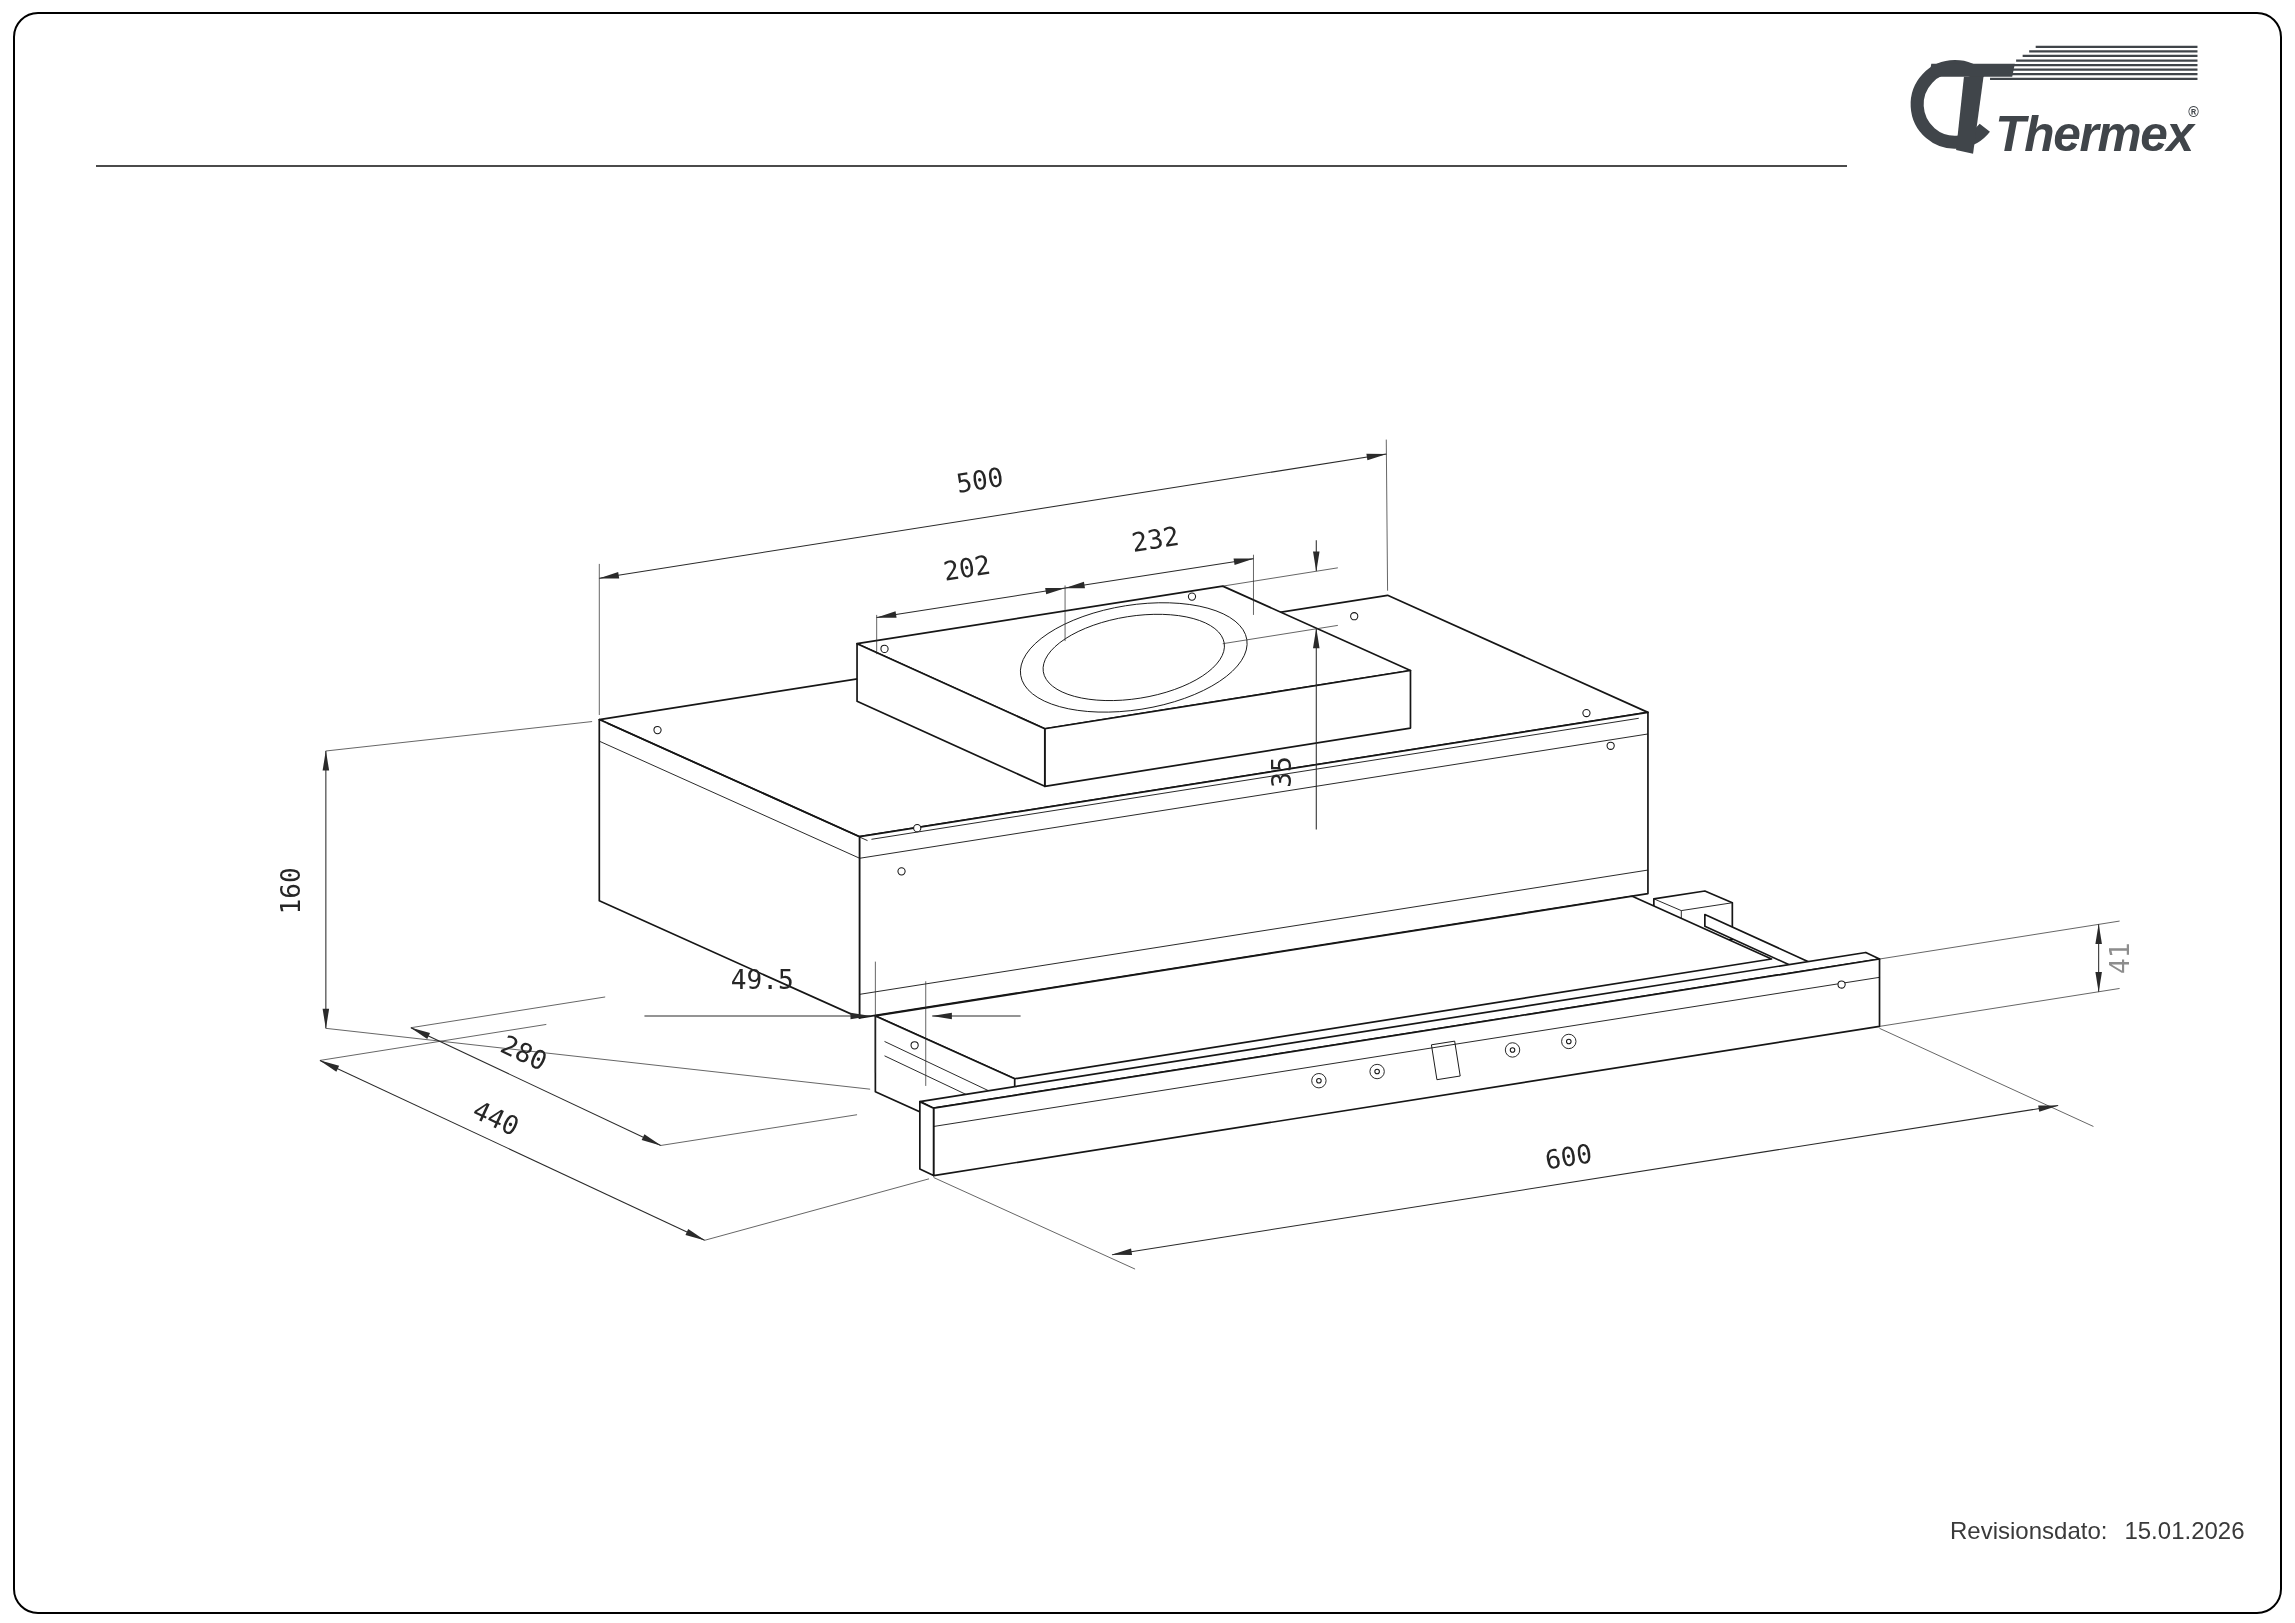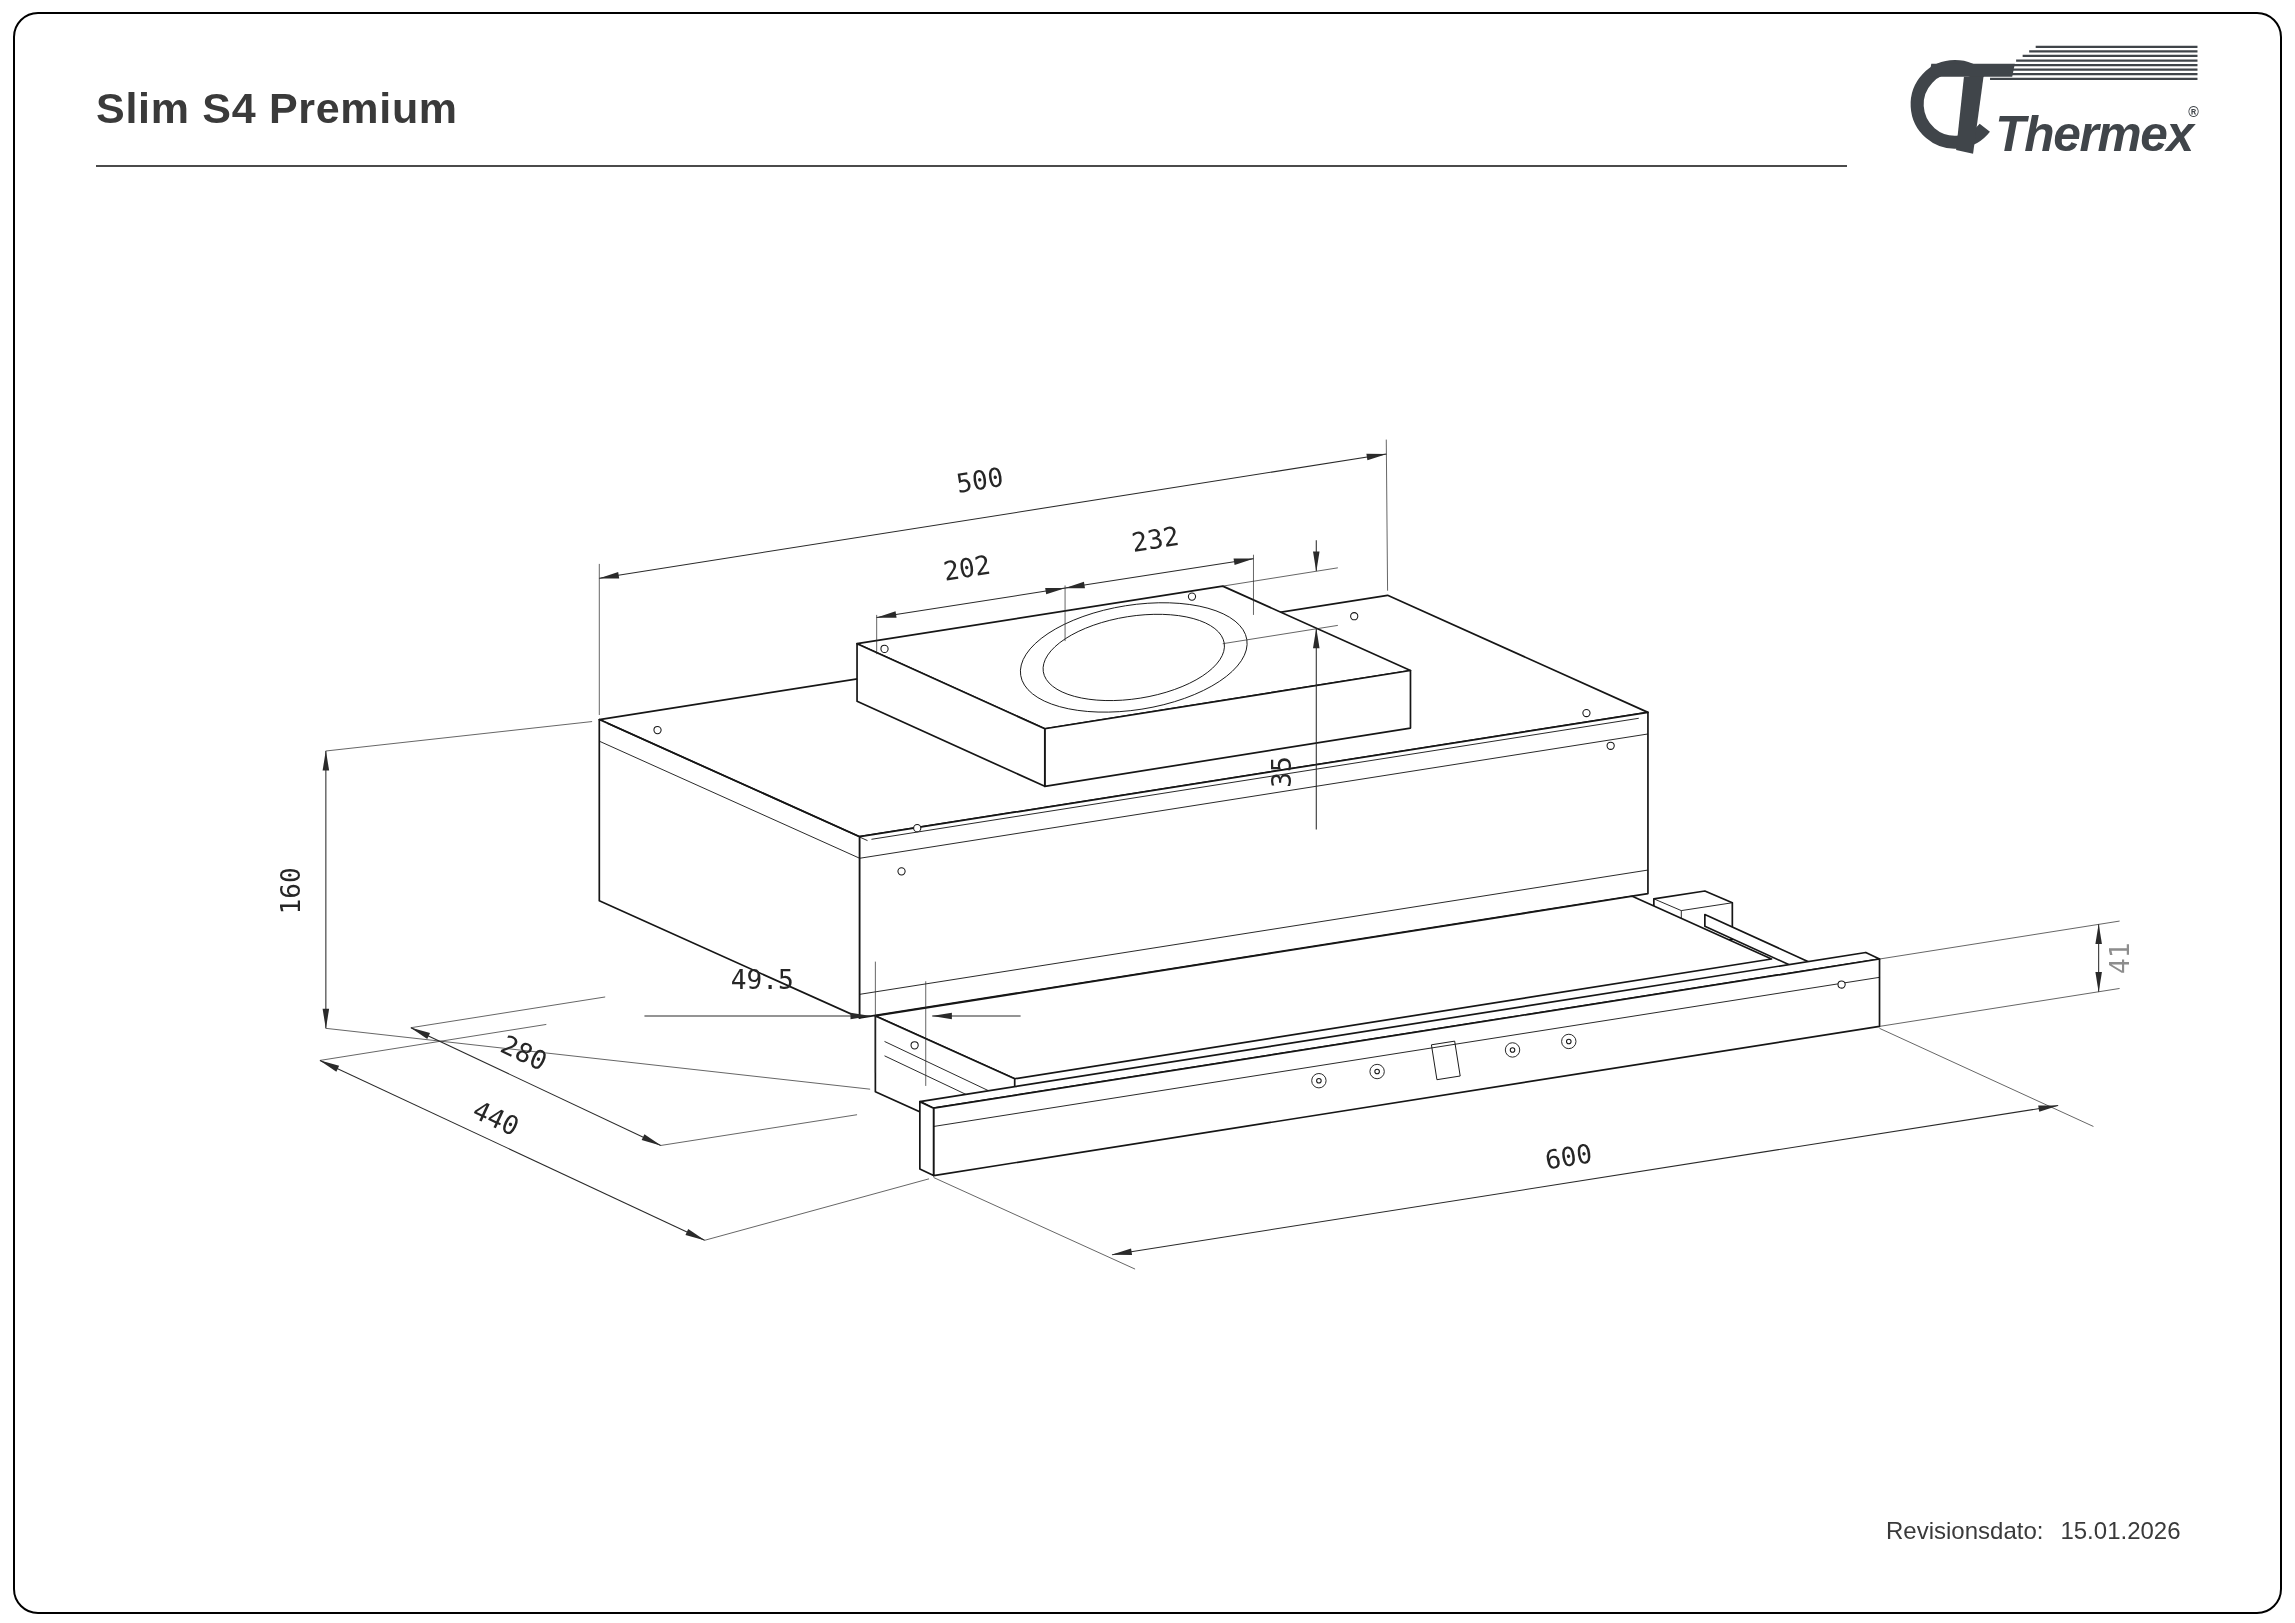--- a/index.html
+++ b/index.html
@@ -13,21 +13,21 @@
   }
   .title{
     position:absolute;left:96px;top:84px;font-size:43px;font-weight:700;
     color:#3a3a3a;letter-spacing:0.7px;
   }
   .title-rule{
     position:absolute;left:96px;top:165px;width:1751px;height:2px;background:#4b4b4b;
   }
   .logo{position:absolute;left:1898px;top:39px;width:308px;height:137px;}
   .footer{
-    position:absolute;left:1886px;top:1517px;font-size:24px;color:#3a3a3a;
+    position:absolute;left:1950px;top:1517px;font-size:24px;color:#3a3a3a;
   }
   .footer .lbl{margin-right:17px;}
   .drawing{position:absolute;left:0;top:0;width:2295px;height:1623px;}
 
   .face{fill:#ffffff;stroke:#161616;stroke-width:2.6;stroke-linejoin:round;}
   .thin{fill:none;stroke:#161616;stroke-width:1.4;}
   .dim{stroke:#2a2a2a;stroke-width:1.6;fill:none;}
   .ext{stroke:#2a2a2a;stroke-width:1.1;fill:none;}
   .dimtxt{font-family:"DejaVu Sans Mono",monospace;font-size:40px;fill:#262626;text-anchor:middle;}
   .dimtxt.light{fill:#8d8d8d;}
@@ -37,21 +37,20 @@
   .logo-word{font-family:"Liberation Sans",sans-serif;font-size:76px;font-weight:700;font-style:italic;letter-spacing:-2px;fill:#40454a;}
   .logo-reg{font-family:"Liberation Sans",sans-serif;font-size:22px;font-weight:700;fill:#40454a;}
 </style>
 </head>
 <body>
 
 <div class="page">
 
   <div class="frame"></div>
 
-  <div class="title">Slim S4 Premium</div>
   <div class="title-rule"></div>
 
   <svg class="logo" viewBox="0 0 470 210">
     <g>
       <line class="logo-stroke" stroke-width="3.4" x1="210" y1="12" x2="458" y2="12"></line>
       <line class="logo-stroke" stroke-width="3.4" x1="200" y1="19" x2="458" y2="19"></line>
       <line class="logo-stroke" stroke-width="3.4" x1="190" y1="26" x2="458" y2="26"></line>
       <line class="logo-stroke" stroke-width="3.4" x1="180" y1="33" x2="458" y2="33"></line>
       <line class="logo-stroke" stroke-width="3.4" x1="170" y1="40" x2="458" y2="40"></line>
       <line class="logo-stroke" stroke-width="3.4" x1="160" y1="47" x2="458" y2="47"></line>

